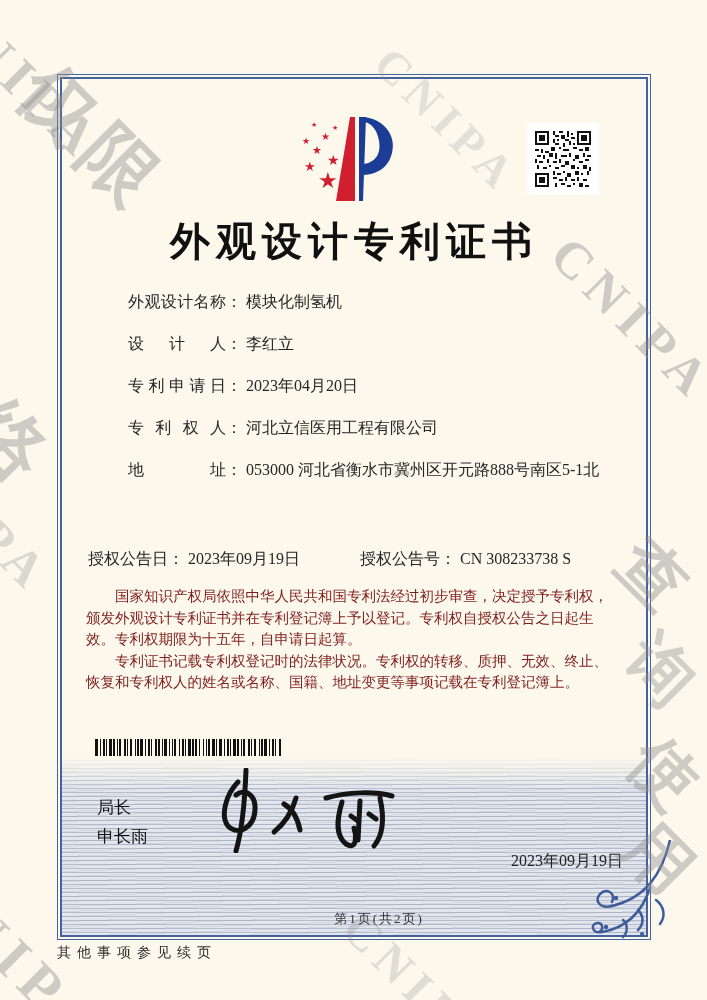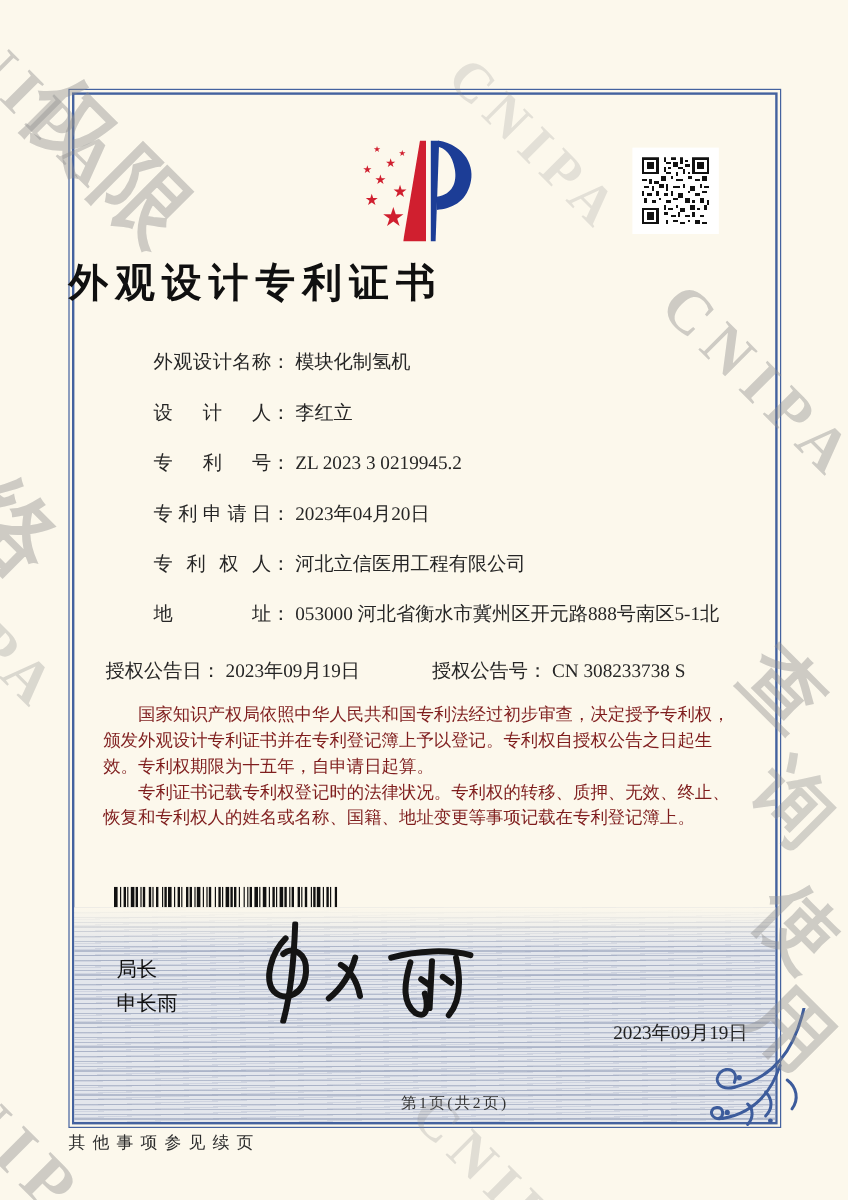--- a/index.html
+++ b/index.html
@@ -49,22 +49,22 @@
 
   .cert-no { position:absolute; left:84px; top:124px; font-size:15px; letter-spacing:1px; color:#222; }
 
   .logo { position:absolute; left:296px; top:112px; width:104px; height:97px; }
   .logo .star { position:absolute; color:#d01f2f; line-height:1; }
   .logo svg { position:absolute; left:40px; top:5px; }
 
   .qr { position:absolute; left:527px; top:123px; width:72px; height:72px; background:#fff; }
   .qr svg { position:absolute; left:8px; top:8px; }
 
-  .title { position:absolute; left:57px; top:214px; width:594px; text-align:left;
-           font-size:33px; font-weight:bold; letter-spacing:6px; color:#101010; }
+  .title { position:absolute; left:57px; top:214px; width:594px; text-align:center;
+           font-size:40px; font-weight:bold; letter-spacing:6px; color:#101010; }
 
   .fields { position:absolute; left:88px; top:292px; width:530px; }
   .frow { height:42px; font-size:16px; color:#262626; white-space:nowrap; }
   .flabel { display:inline-block; width:98px; text-align:justify; text-align-last:justify;
             vertical-align:top;margin-left:40px; }
   .colon { display:inline-block; margin-right:4px; }
 
   .grant-row { position:absolute; left:88px; top:549px; width:540px; font-size:16px; color:#262626; }
   .grant-no { position:absolute; left:272px; top:0; }
 
@@ -221,23 +221,20 @@
     <div class="title">外观设计专利证书</div>
 
     <div class="fields">
       <div class="frow">
         <span class="flabel">外观设计名称</span><span class="colon">：</span><span>模块化制氢机</span>
       </div>
       <div class="frow">
         <span class="flabel">设计人</span><span class="colon">：</span><span>李红立</span>
       </div>
       <div class="frow">
-        <span class="flabel">专利号</span><span class="colon">：</span><span>ZL 2023 3 0219945.2</span>
-      </div>
-      <div class="frow">
         <span class="flabel">专利申请日</span><span class="colon">：</span><span>2023年04月20日</span>
       </div>
       <div class="frow">
         <span class="flabel">专利权人</span><span class="colon">：</span><span>河北立信医用工程有限公司</span>
       </div>
       <div class="frow">
         <span class="flabel">地址</span><span class="colon">：</span><span>053000 河北省衡水市冀州区开元路888号南区5-1北</span>
       </div>
     </div>
 

